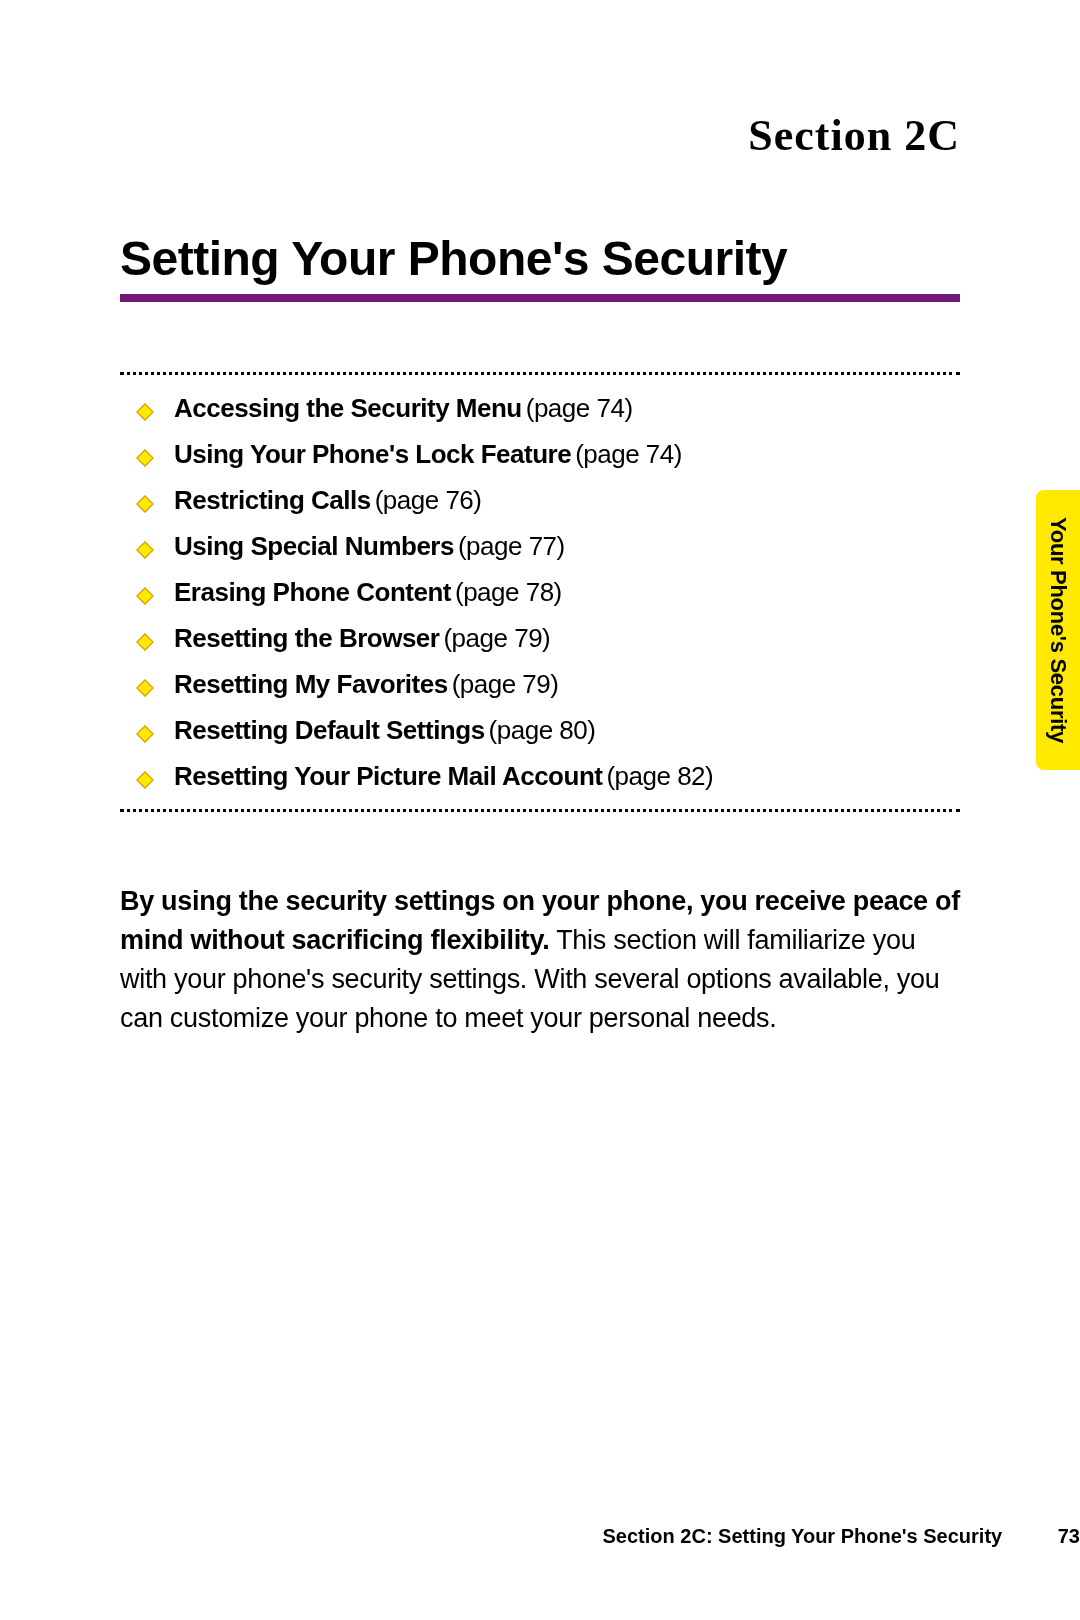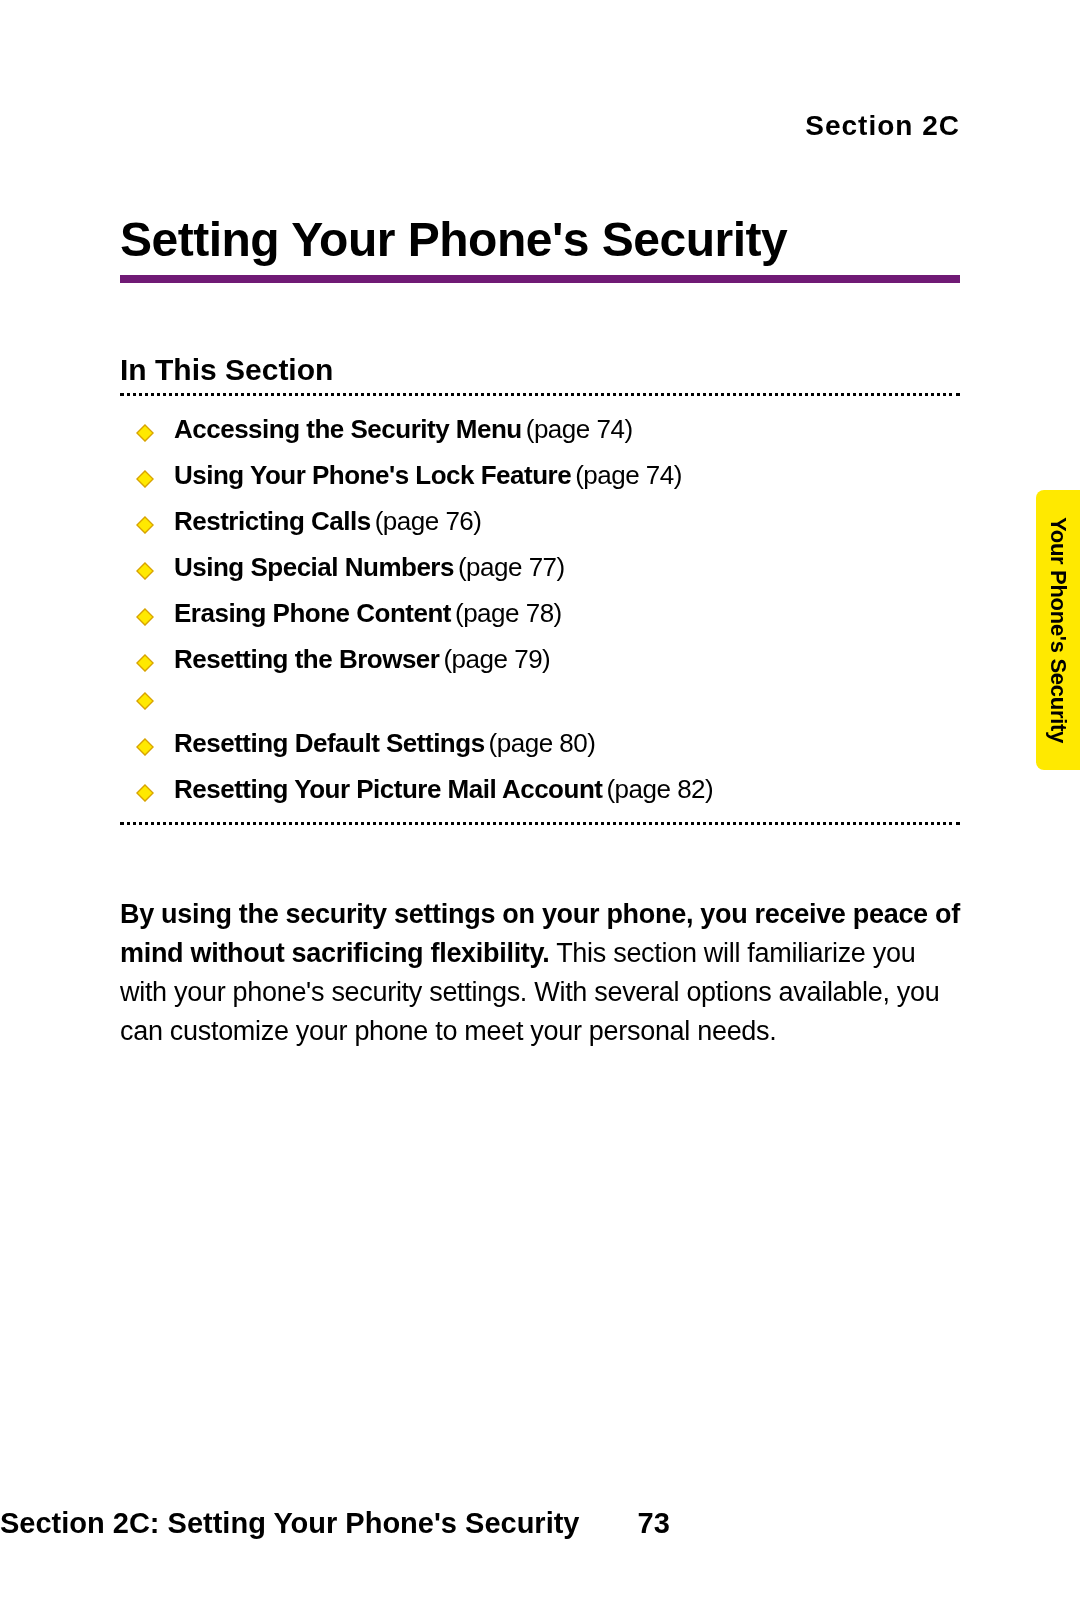--- a/index.html
+++ b/index.html
@@ -1,46 +1,45 @@
 <!DOCTYPE html>
 <html><head>
 <meta charset="utf-8">
 <style>
   * { margin: 0; padding: 0; box-sizing: border-box; }
   html, body { width: 1080px; height: 1620px; background: #fff; font-family: "Myriad Pro", "Segoe UI", Arial, sans-serif; color: #000; }
   .page { position: relative; width: 1080px; height: 1620px; padding: 110px 120px 80px 120px; }
-  .section-label { text-align: right; font-size: 28px; font-weight: 700; letter-spacing: 1px; margin-bottom: 70px; }
+  .section-label { text-align: right; font-size: 44px; font-weight: 700; letter-spacing: 1px; margin-bottom: 70px; font-family: Liberation Serif, serif; }
   .page-title { font-size: 48px; font-weight: 700; letter-spacing: -0.5px; padding-bottom: 8px; border-bottom: 8px solid #701a75; margin-bottom: 70px; }
   .subheading { font-size: 30px; font-weight: 700; margin-bottom: 6px; }
   .dotted { border-top: 3px dotted #000; margin: 4px 0 18px 0; }
   .toc-list { list-style: none; padding-left: 10px; }
   .toc-list li { display: flex; align-items: flex-end; font-size: 26px; line-height: 1.0; margin: 20px 0; letter-spacing: -0.5px; }
   .bullet { width: 30px; flex: 0 0 30px; margin-right: 14px; display: inline-flex; align-items: center; justify-content: center; }
   .bullet svg { width: 18px; height: 18px; display: block; }
   .toc-title { font-weight: 700; }
   .toc-page { font-weight: 400; margin-left: 4px; }
   .dotted-bottom { border-top: 3px dotted #000; margin-top: 18px; }
   .body-para { font-size: 27px; line-height: 1.45; margin-top: 70px; letter-spacing: -0.3px; }
   .body-para .lead { font-weight: 700; }
   .side-tab { position: absolute; right: 0; top: 490px; width: 44px; height: 280px; background: #ffe900; border-radius: 8px 0 0 8px; display: flex; align-items: center; justify-content: center; }
   .side-tab span { writing-mode: vertical-rl; font-size: 22px; font-weight: 700; letter-spacing: -0.3px; }
-  .footer { position: absolute; left: 0; right: 0; bottom: 80px; text-align: left; font-size: 29px; }
+  .footer { position: absolute; left: 0; right: 0; bottom: 72px; text-align: right; font-size: 20px; }
   .footer .ftitle { font-weight: 700; }
   .footer .fpage { font-weight: 700; margin-left: 50px; }
 </style>
 </head>
 <body>
 
 <div class="page">
 
   <div class="section-label">Section 2C</div>
 
   <h1 class="page-title">Setting Your Phone's Security</h1>
 
-  <h2 class="subheading">In This Section</h2>
   <div class="dotted"></div>
 
   <ul class="toc-list">
     <li>
       <span class="bullet">
           <svg viewBox="0 0 20 20">
             <polygon points="10,1 19,10 10,19 1,10" fill="#ffe900" stroke="#d8a300" stroke-width="1.5"></polygon>
           </svg>
         </span>
       <span><span class="toc-title">Accessing the Security Menu</span><span class="toc-page">(page 74)</span></span>
@@ -84,20 +83,21 @@
           </svg>
         </span>
       <span><span class="toc-title">Resetting the Browser</span><span class="toc-page">(page 79)</span></span>
     </li>
     <li>
       <span class="bullet">
           <svg viewBox="0 0 20 20">
             <polygon points="10,1 19,10 10,19 1,10" fill="#ffe900" stroke="#d8a300" stroke-width="1.5"></polygon>
           </svg>
         </span>
+      <span><span class="toc-title">Resetting My Favorites</span><span class="toc-page">(page 79)</span></span>
     </li>
     <li>
       <span class="bullet">
           <svg viewBox="0 0 20 20">
             <polygon points="10,1 19,10 10,19 1,10" fill="#ffe900" stroke="#d8a300" stroke-width="1.5"></polygon>
           </svg>
         </span>
       <span><span class="toc-title">Resetting Default Settings</span><span class="toc-page">(page 80)</span></span>
     </li>
     <li>

